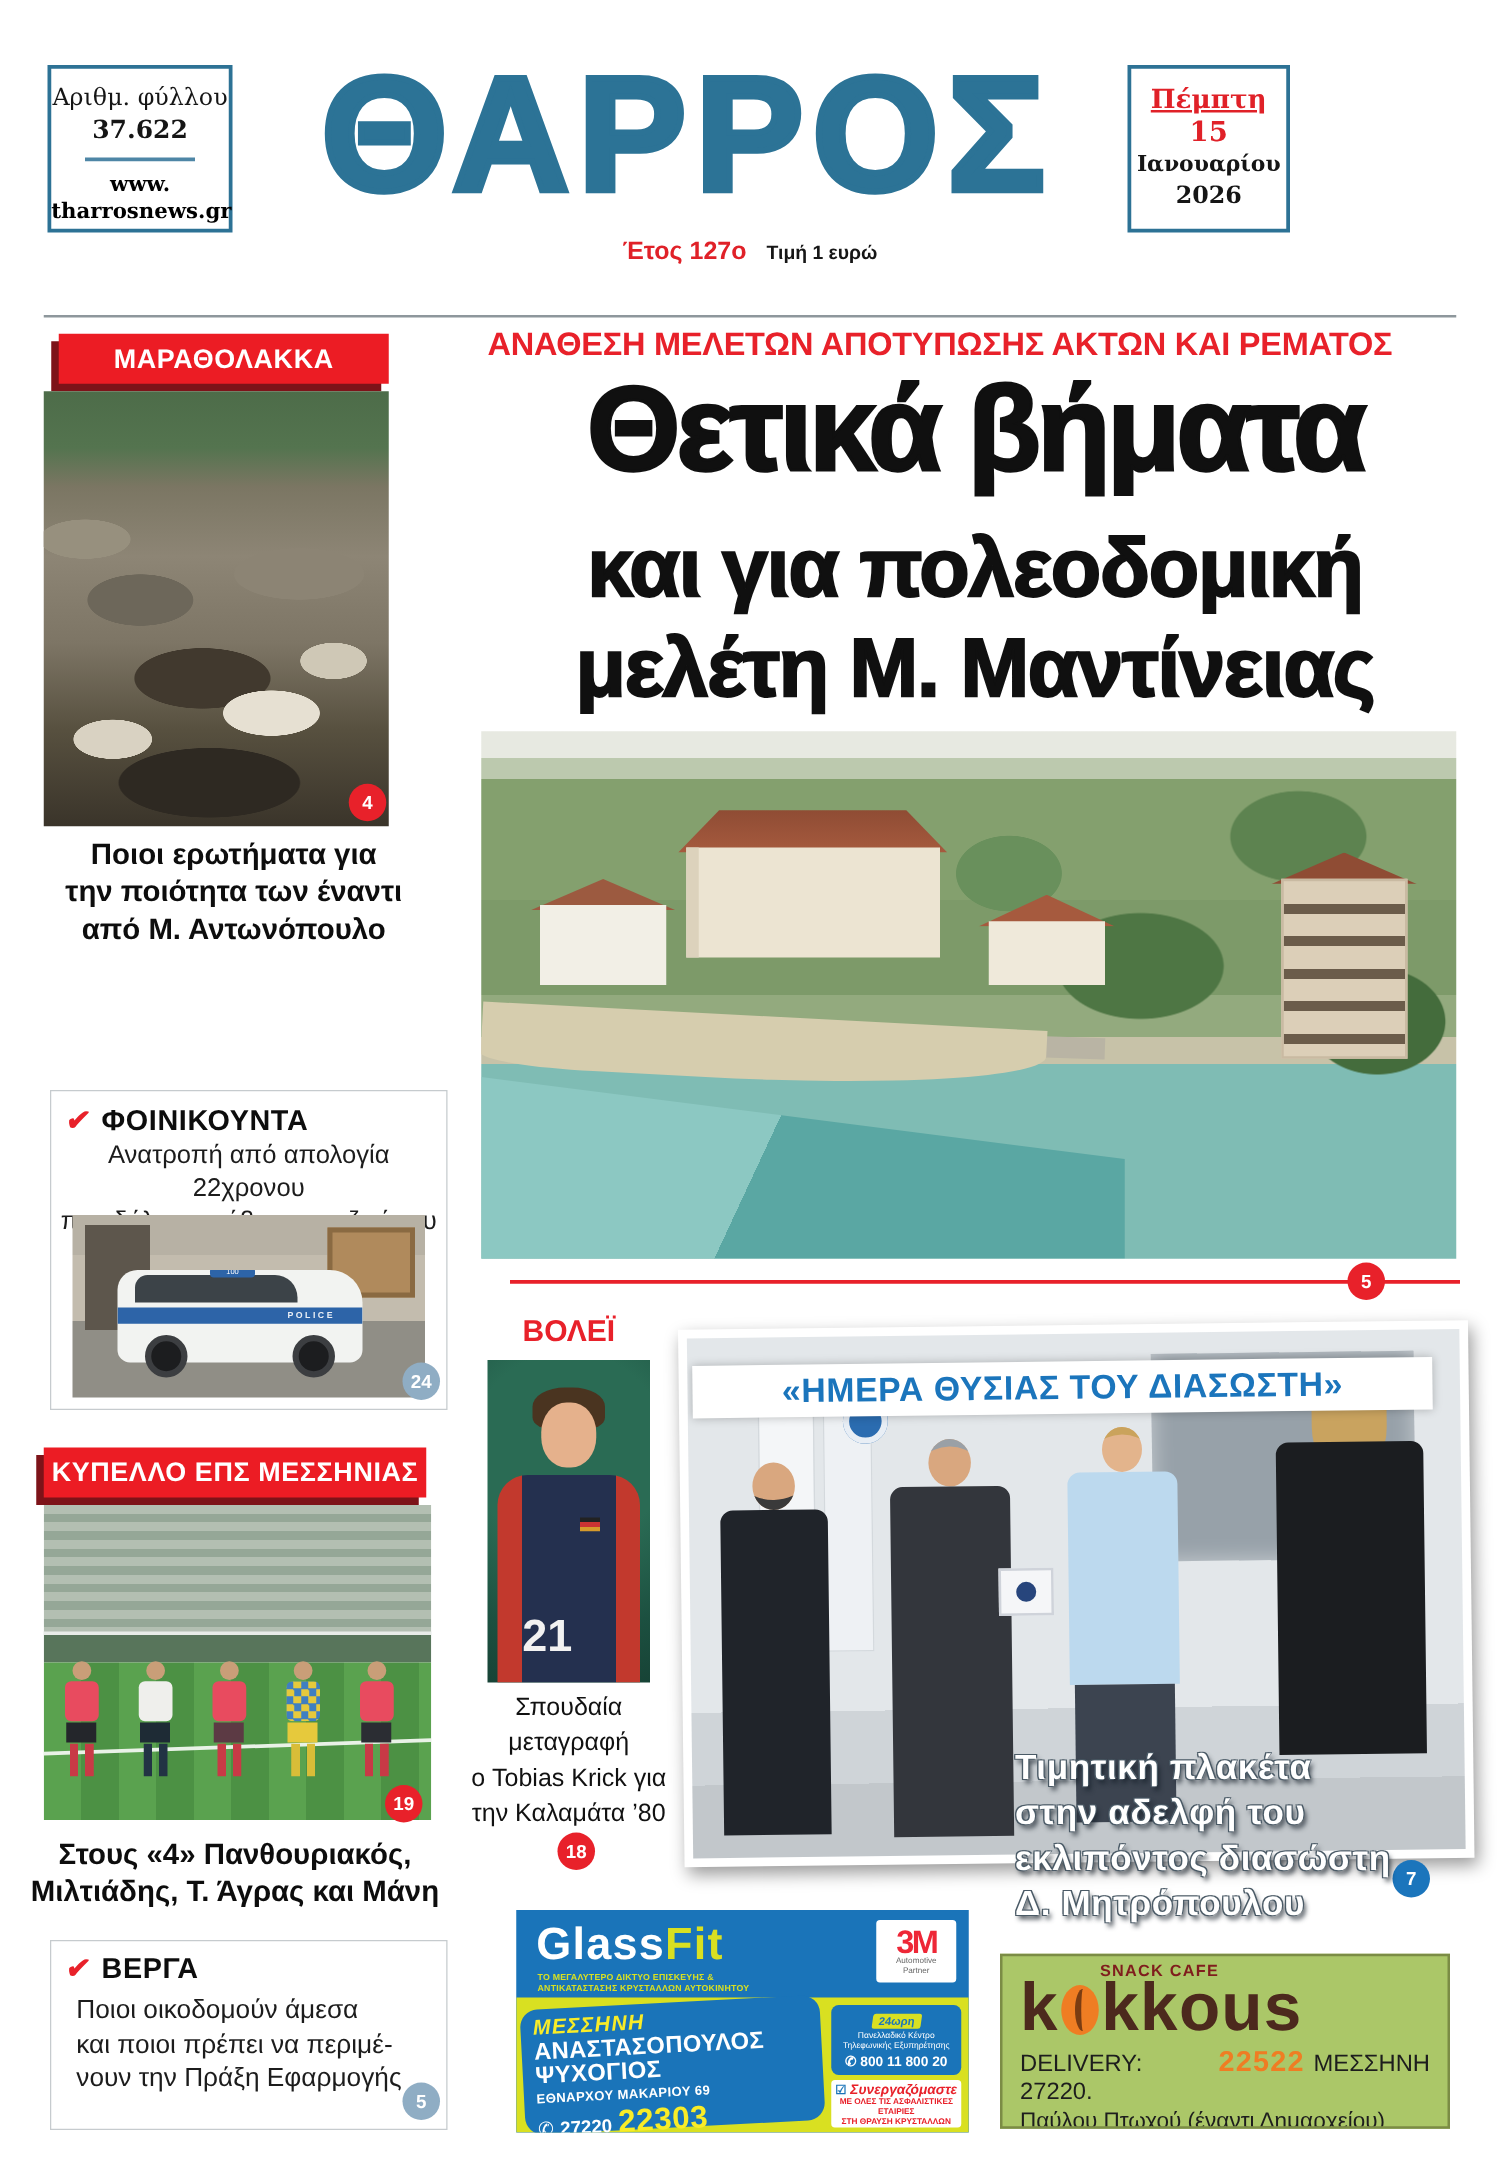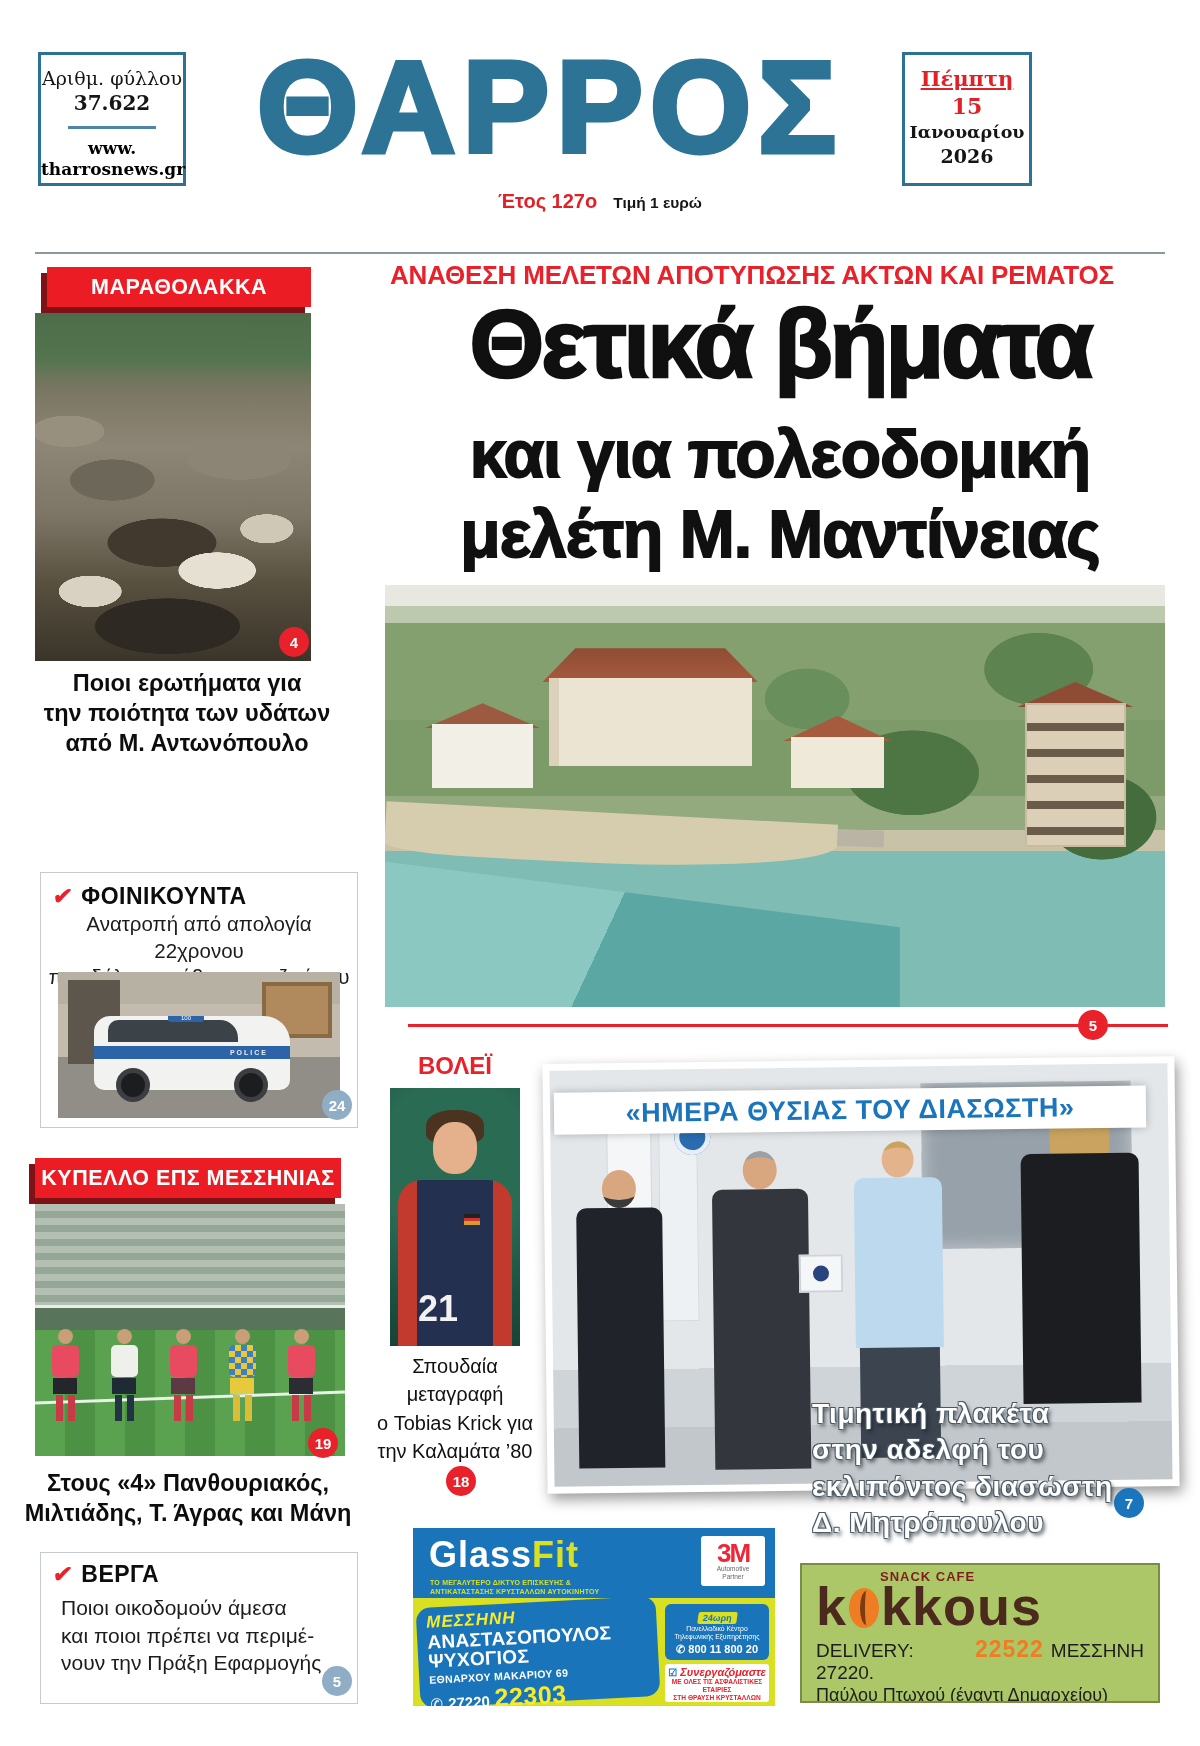--- a/index.html
+++ b/index.html
@@ -207,21 +207,21 @@
 
 <div class="abs top-rule"></div>
 
 <div class="abs red-banner" style="left:35px;top:267px;width:264px;height:40px;font-size:21.5px;margin-left:12px;">ΜΑΡΑΘΟΛΑΚΚΑ</div>
 
 <div class="abs landfill"></div>
 <div class="abs pgc pgc-red" style="left:279px;top:627px;">4</div>
 
 <div class="abs cap" style="left:22px;top:668px;width:330px;">
   <div>Ποιοι ερωτήματα για</div>
-  <div>την ποιότητα των υδάτων</div>
+  <div>την ποιότητα των έναντι</div>
   <div>από Μ. Αντωνόπουλο</div>
 </div>
 
 <div class="abs sec-box" style="left:40px;top:872px;width:318px;height:256px;">
   <div style="display:flex;align-items:center;margin:10px 0 0 12px;">
     <span class="check">✔</span>
     <span class="sec-title">ΦΟΙΝΙΚΟΥΝΤΑ</span>
   </div>
   <div style="margin:1px auto 0 auto;width:306px;text-align:center;font-size:20.5px;color:#1c1c1c;line-height:1.3;">
     <div>Ανατροπή από απολογία 22χρονου</div>

